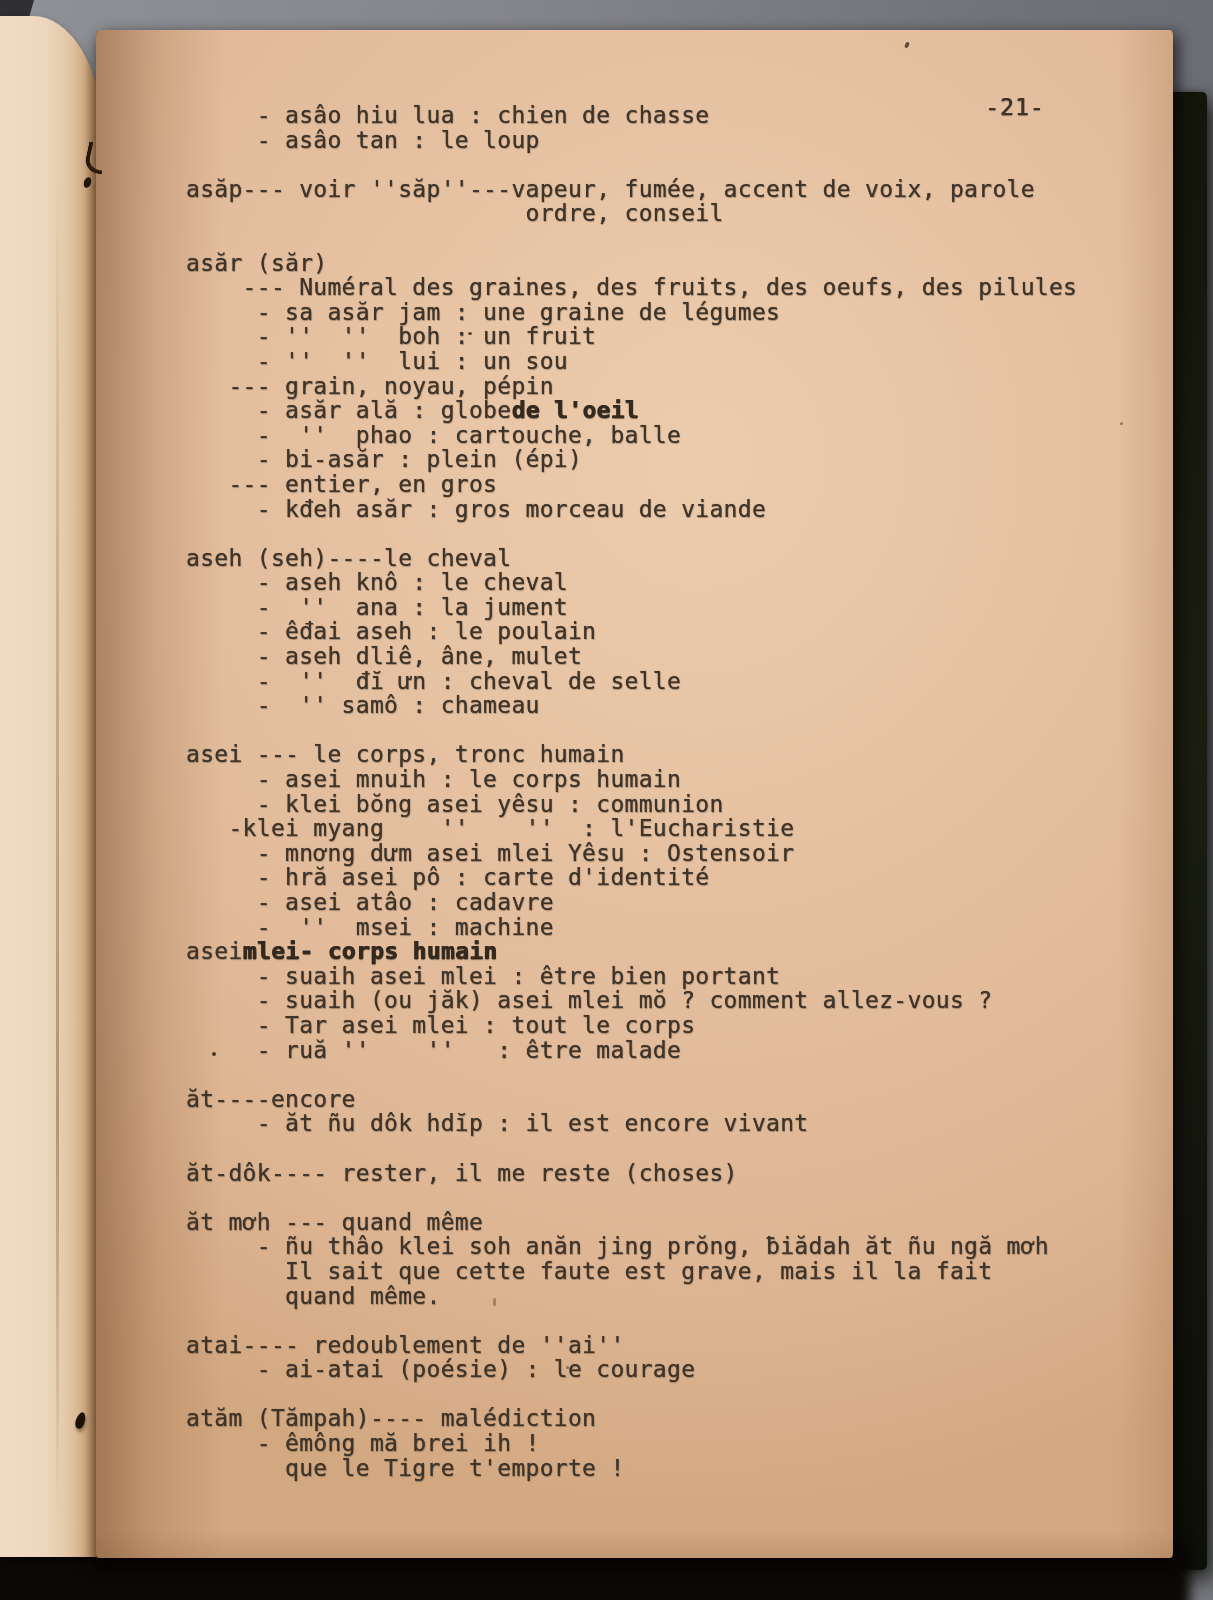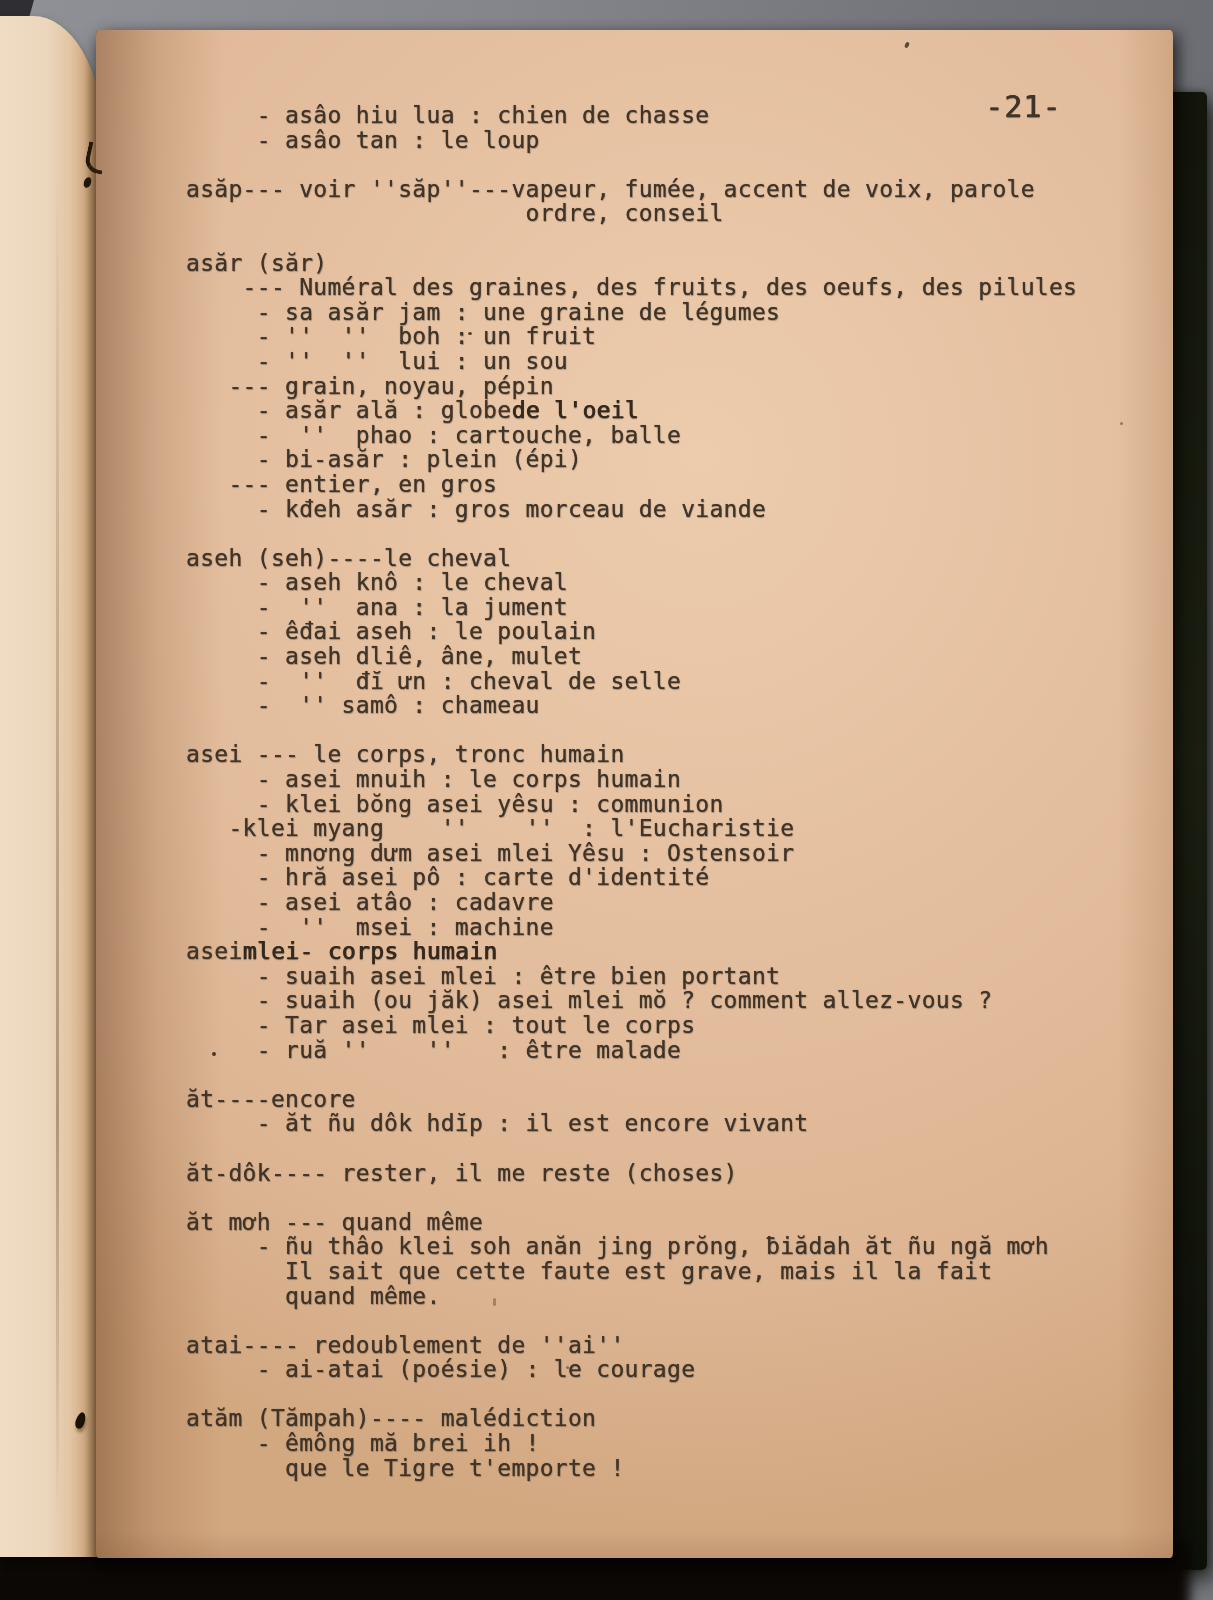--- a/index.html
+++ b/index.html
@@ -78,34 +78,34 @@
   }
   .speck{position:absolute;border-radius:50%;background:#53402c;}
   .sp1{left:372px;top:302px;width:4px;height:3px;}
   .sp2{left:116px;top:1022px;width:4px;height:4px;background:#4a3826;}
   .sp3{left:809px;top:12px;width:4px;height:6px;transform:rotate(25deg);background:#5c4936;}
   .sp4{left:1024px;top:392px;width:3px;height:3px;opacity:.55;}
   .sp5{left:470px;top:1336px;width:3px;height:3px;opacity:.6;}
   .sp6{left:397px;top:1268px;width:3px;height:8px;opacity:.5;background:#6a523a;border-radius:2px;}
   .page-number{
     position:absolute;left:889px;top:64px;
-    font-size:30px;line-height:26px;letter-spacing:1px;
+    font-size:23px;line-height:26px;letter-spacing:1px;
     color:var(--ink,#3e342a);
     text-shadow:0.7px 0 0 currentColor, 0.5px 0.5px 1px rgba(58,44,30,0.5);
   }
   .page-text{
     position:absolute;left:90px;top:73px;
     font-size:23px;line-height:24.6px;letter-spacing:0.3px;
     white-space:pre;
     color:var(--ink,#3e342a);
     text-shadow:0 0 0.8px rgba(62,48,34,0.75), 0.6px 0.6px 0.9px rgba(62,48,34,0.35);
   }
   .line{height:24.6px;}
   .ov{ 
-    font-weight:normal;color:var(--ink-bold,#33291f);
+    font-weight:bold;color:var(--ink-bold,#33291f);
     text-shadow:0.9px 0 0 #3a2e22, 0.5px 0.6px 1.1px rgba(48,36,24,0.6);
   }
 </style>
 </head>
 <body>
 
 <div class="scene">
   <div class="corner-dark"></div>
   <div class="cover-strip"></div>
   <div class="bottom-shadow"></div>

